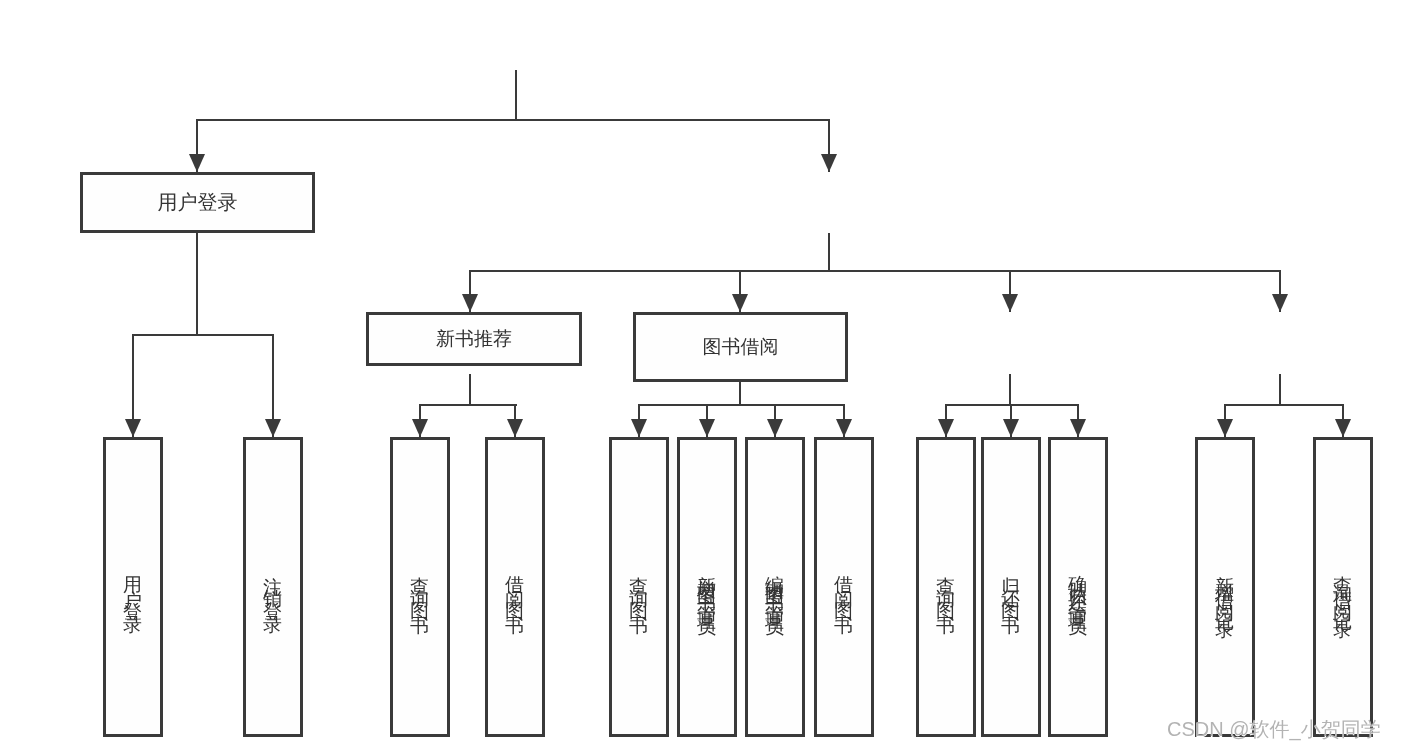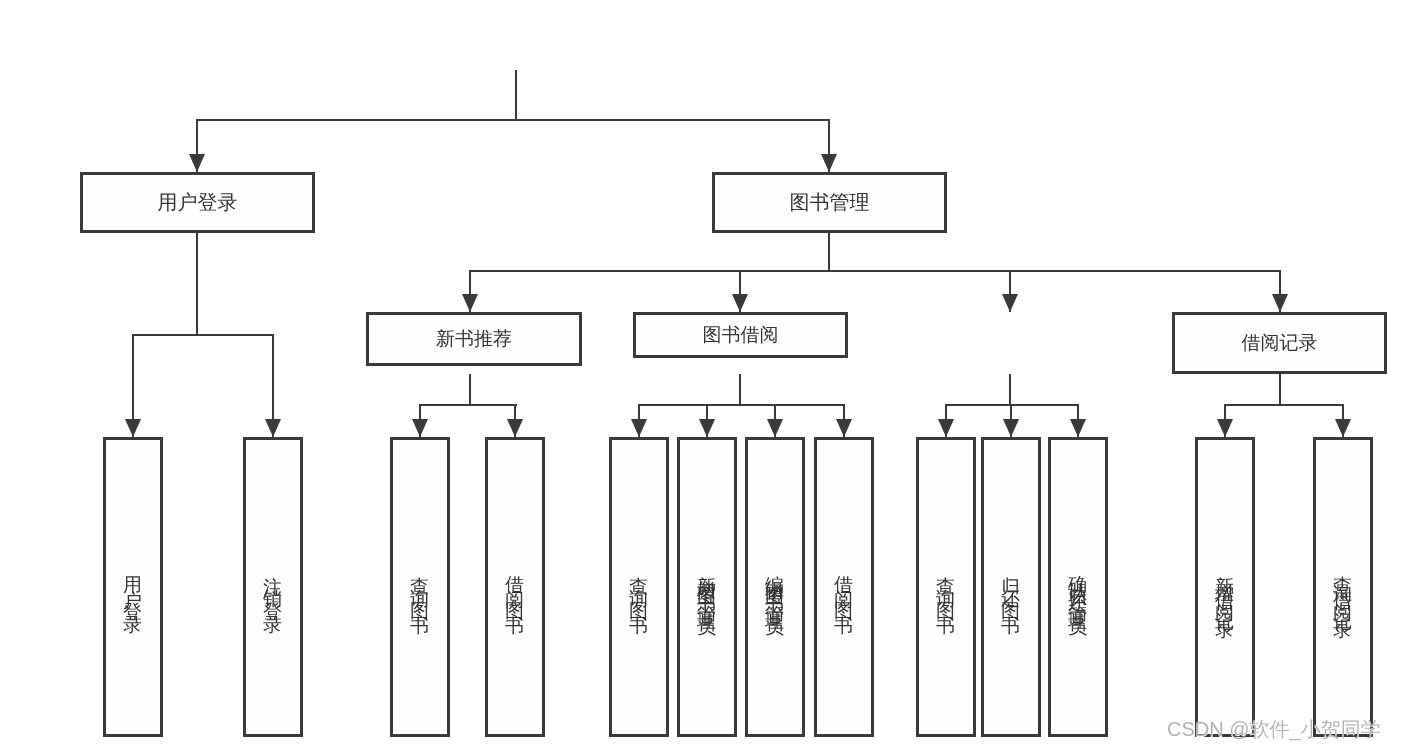--- a/index.html
+++ b/index.html
@@ -94,32 +94,26 @@
   <div class="hline" style="left:1224px;top:404px;width:120px"></div>
   <div class="vline" style="left:1224px;top:404px;height:33px"></div>
   <div class="vline" style="left:1342px;top:404px;height:33px"></div>
   <div class="arrow" style="left:1217px;top:419px"></div>
   <div class="arrow" style="left:1335px;top:419px"></div>
 
 
   <div class="box" style="left:80px;top:172px;width:235px;height:61px">
     <span>用户登录</span>
   </div>
-  <div class="box" style="left:712px;top:172px;width:235px;height:61px">
-    <span>图书管理</span>
-  </div>
 
   <div class="box small" style="left:366px;top:312px;width:216px;height:54px">
     <span>新书推荐</span>
   </div>
-  <div class="box small" style="left:633px;top:312px;width:215px;height:46px">
+  <div class="box small" style="left:633px;top:312px;width:215px;height:70px">
     <span>图书借阅</span>
-  </div>
-  <div class="box small" style="left:1172px;top:312px;width:215px;height:62px">
-    <span>借阅记录</span>
   </div>
 
   <div class="box" style="left:103px;top:437px;width:60px;height:300px">
     <span class="vlabel">用户登录</span>
   </div>
   <div class="box" style="left:243px;top:437px;width:60px;height:300px">
     <span class="vlabel">注销登录</span>
   </div>
 
   <div class="box" style="left:390px;top:437px;width:60px;height:300px">

